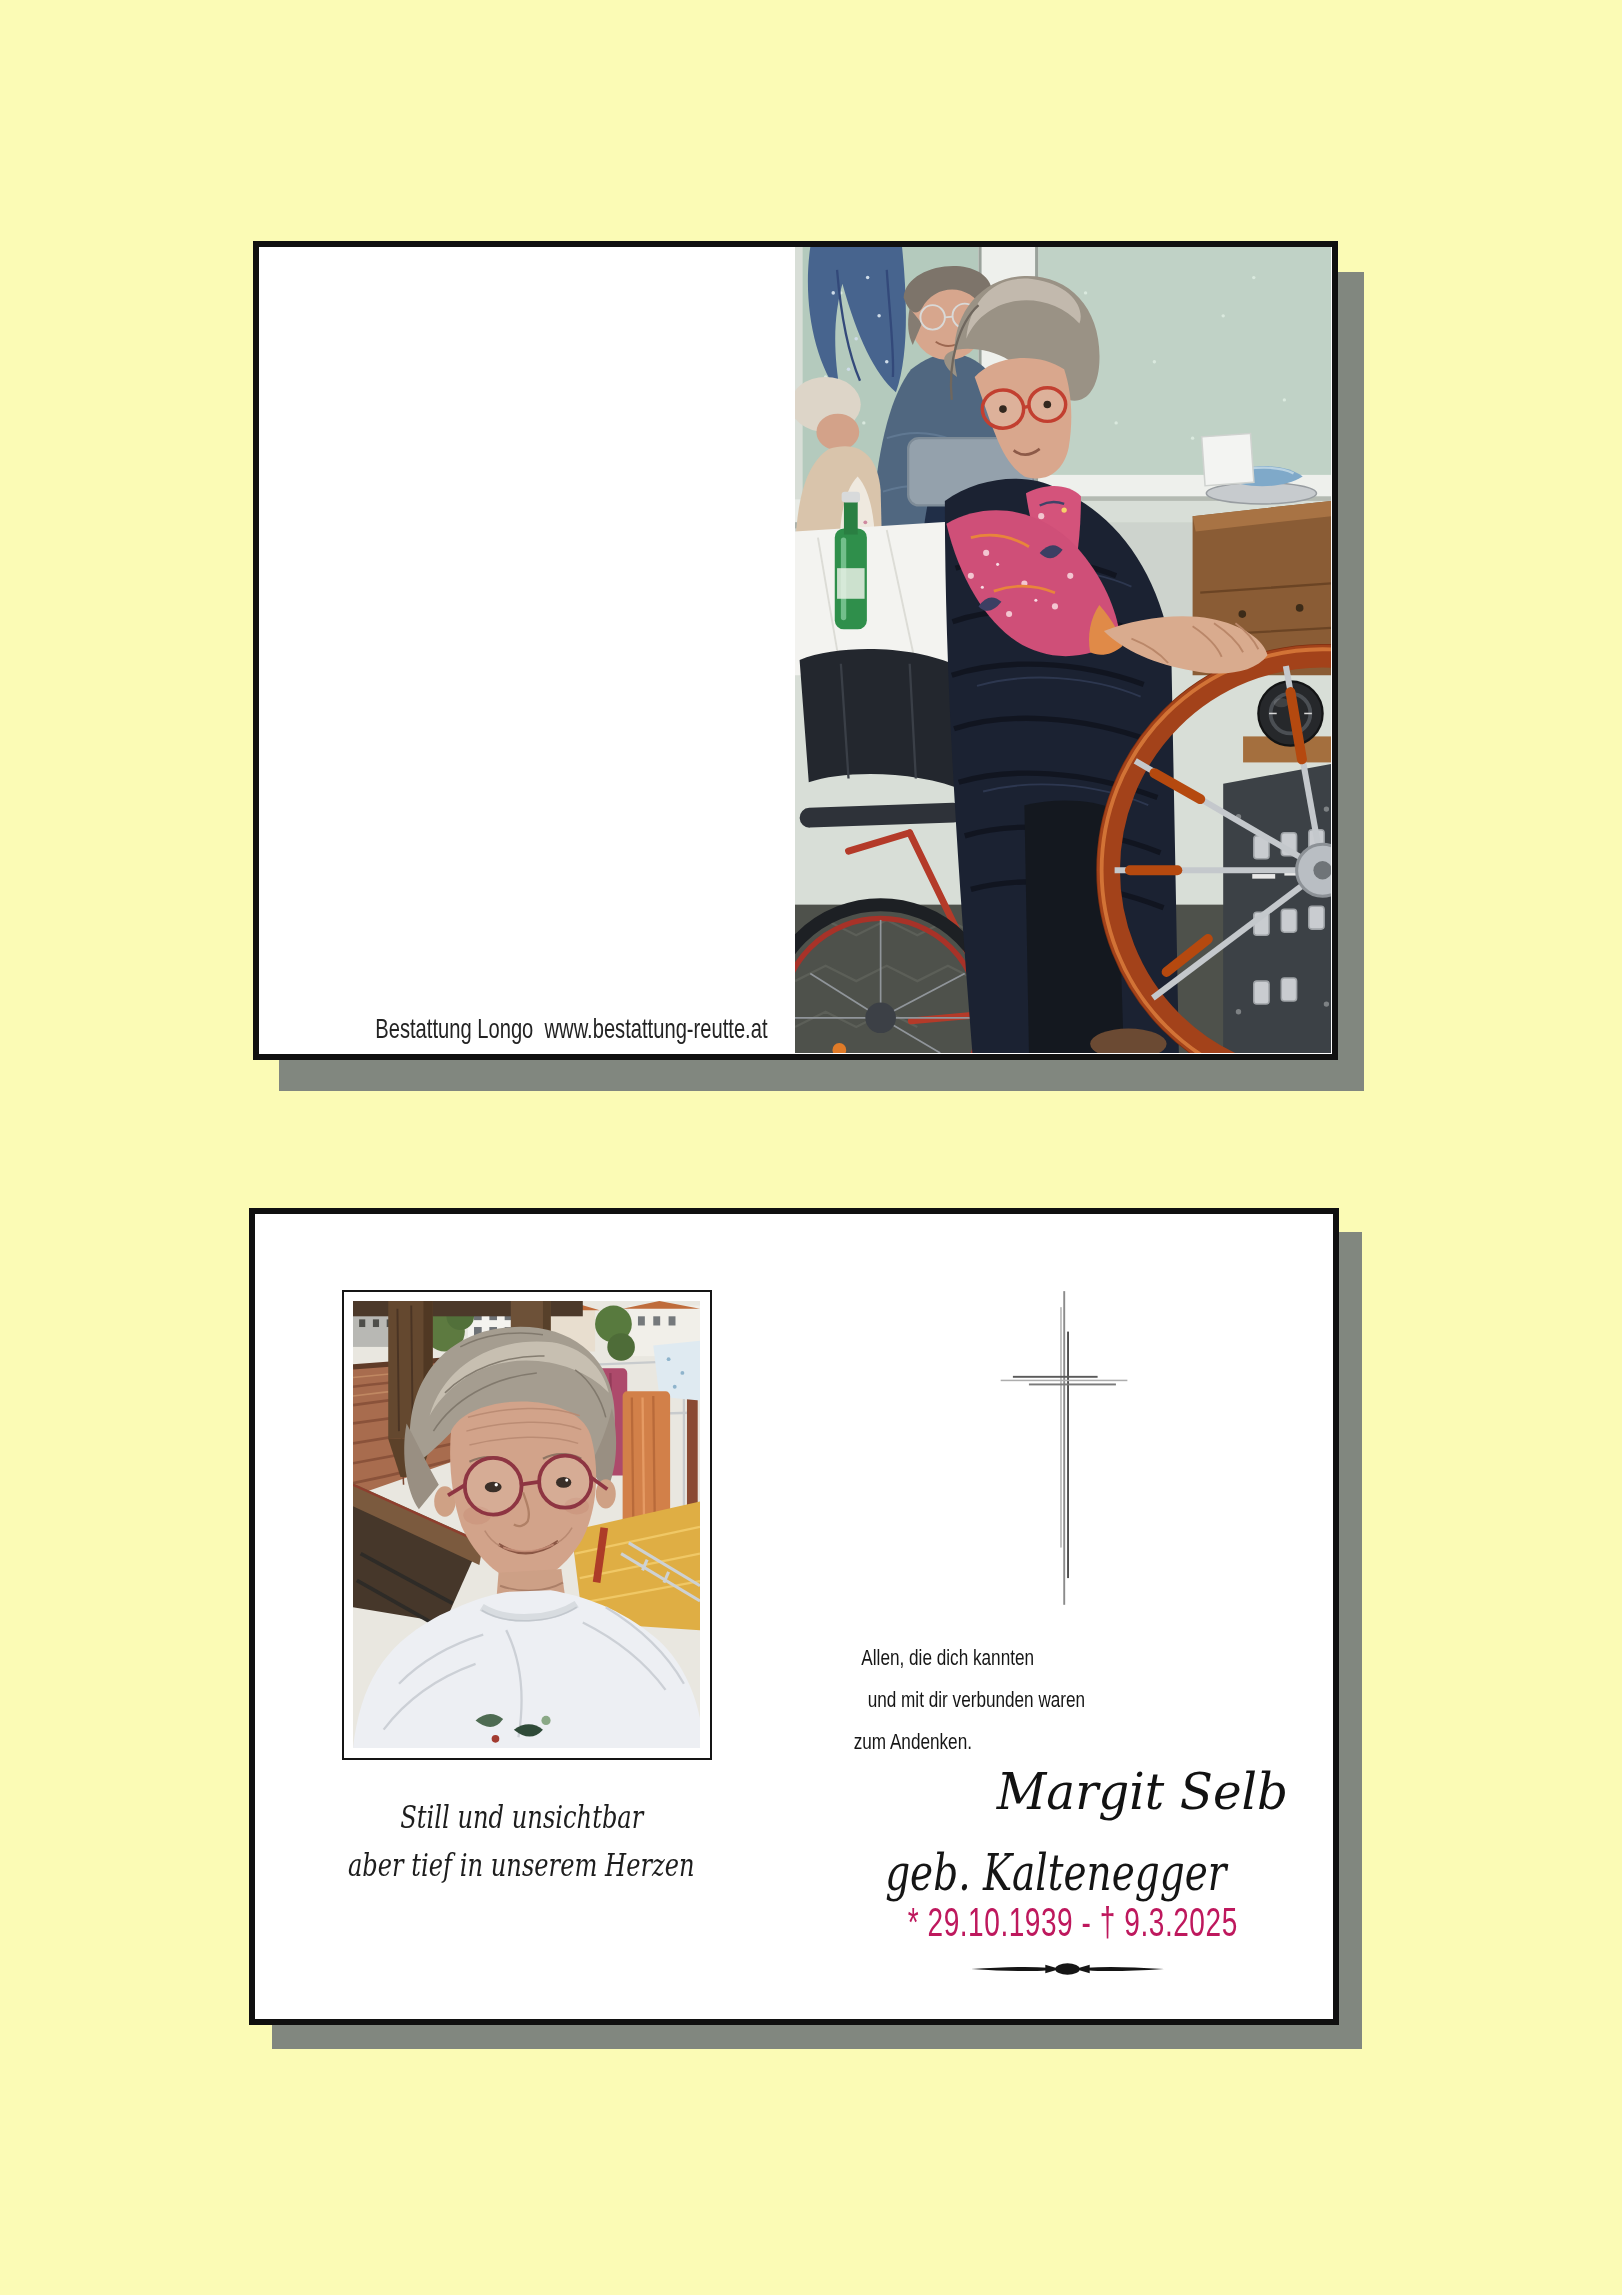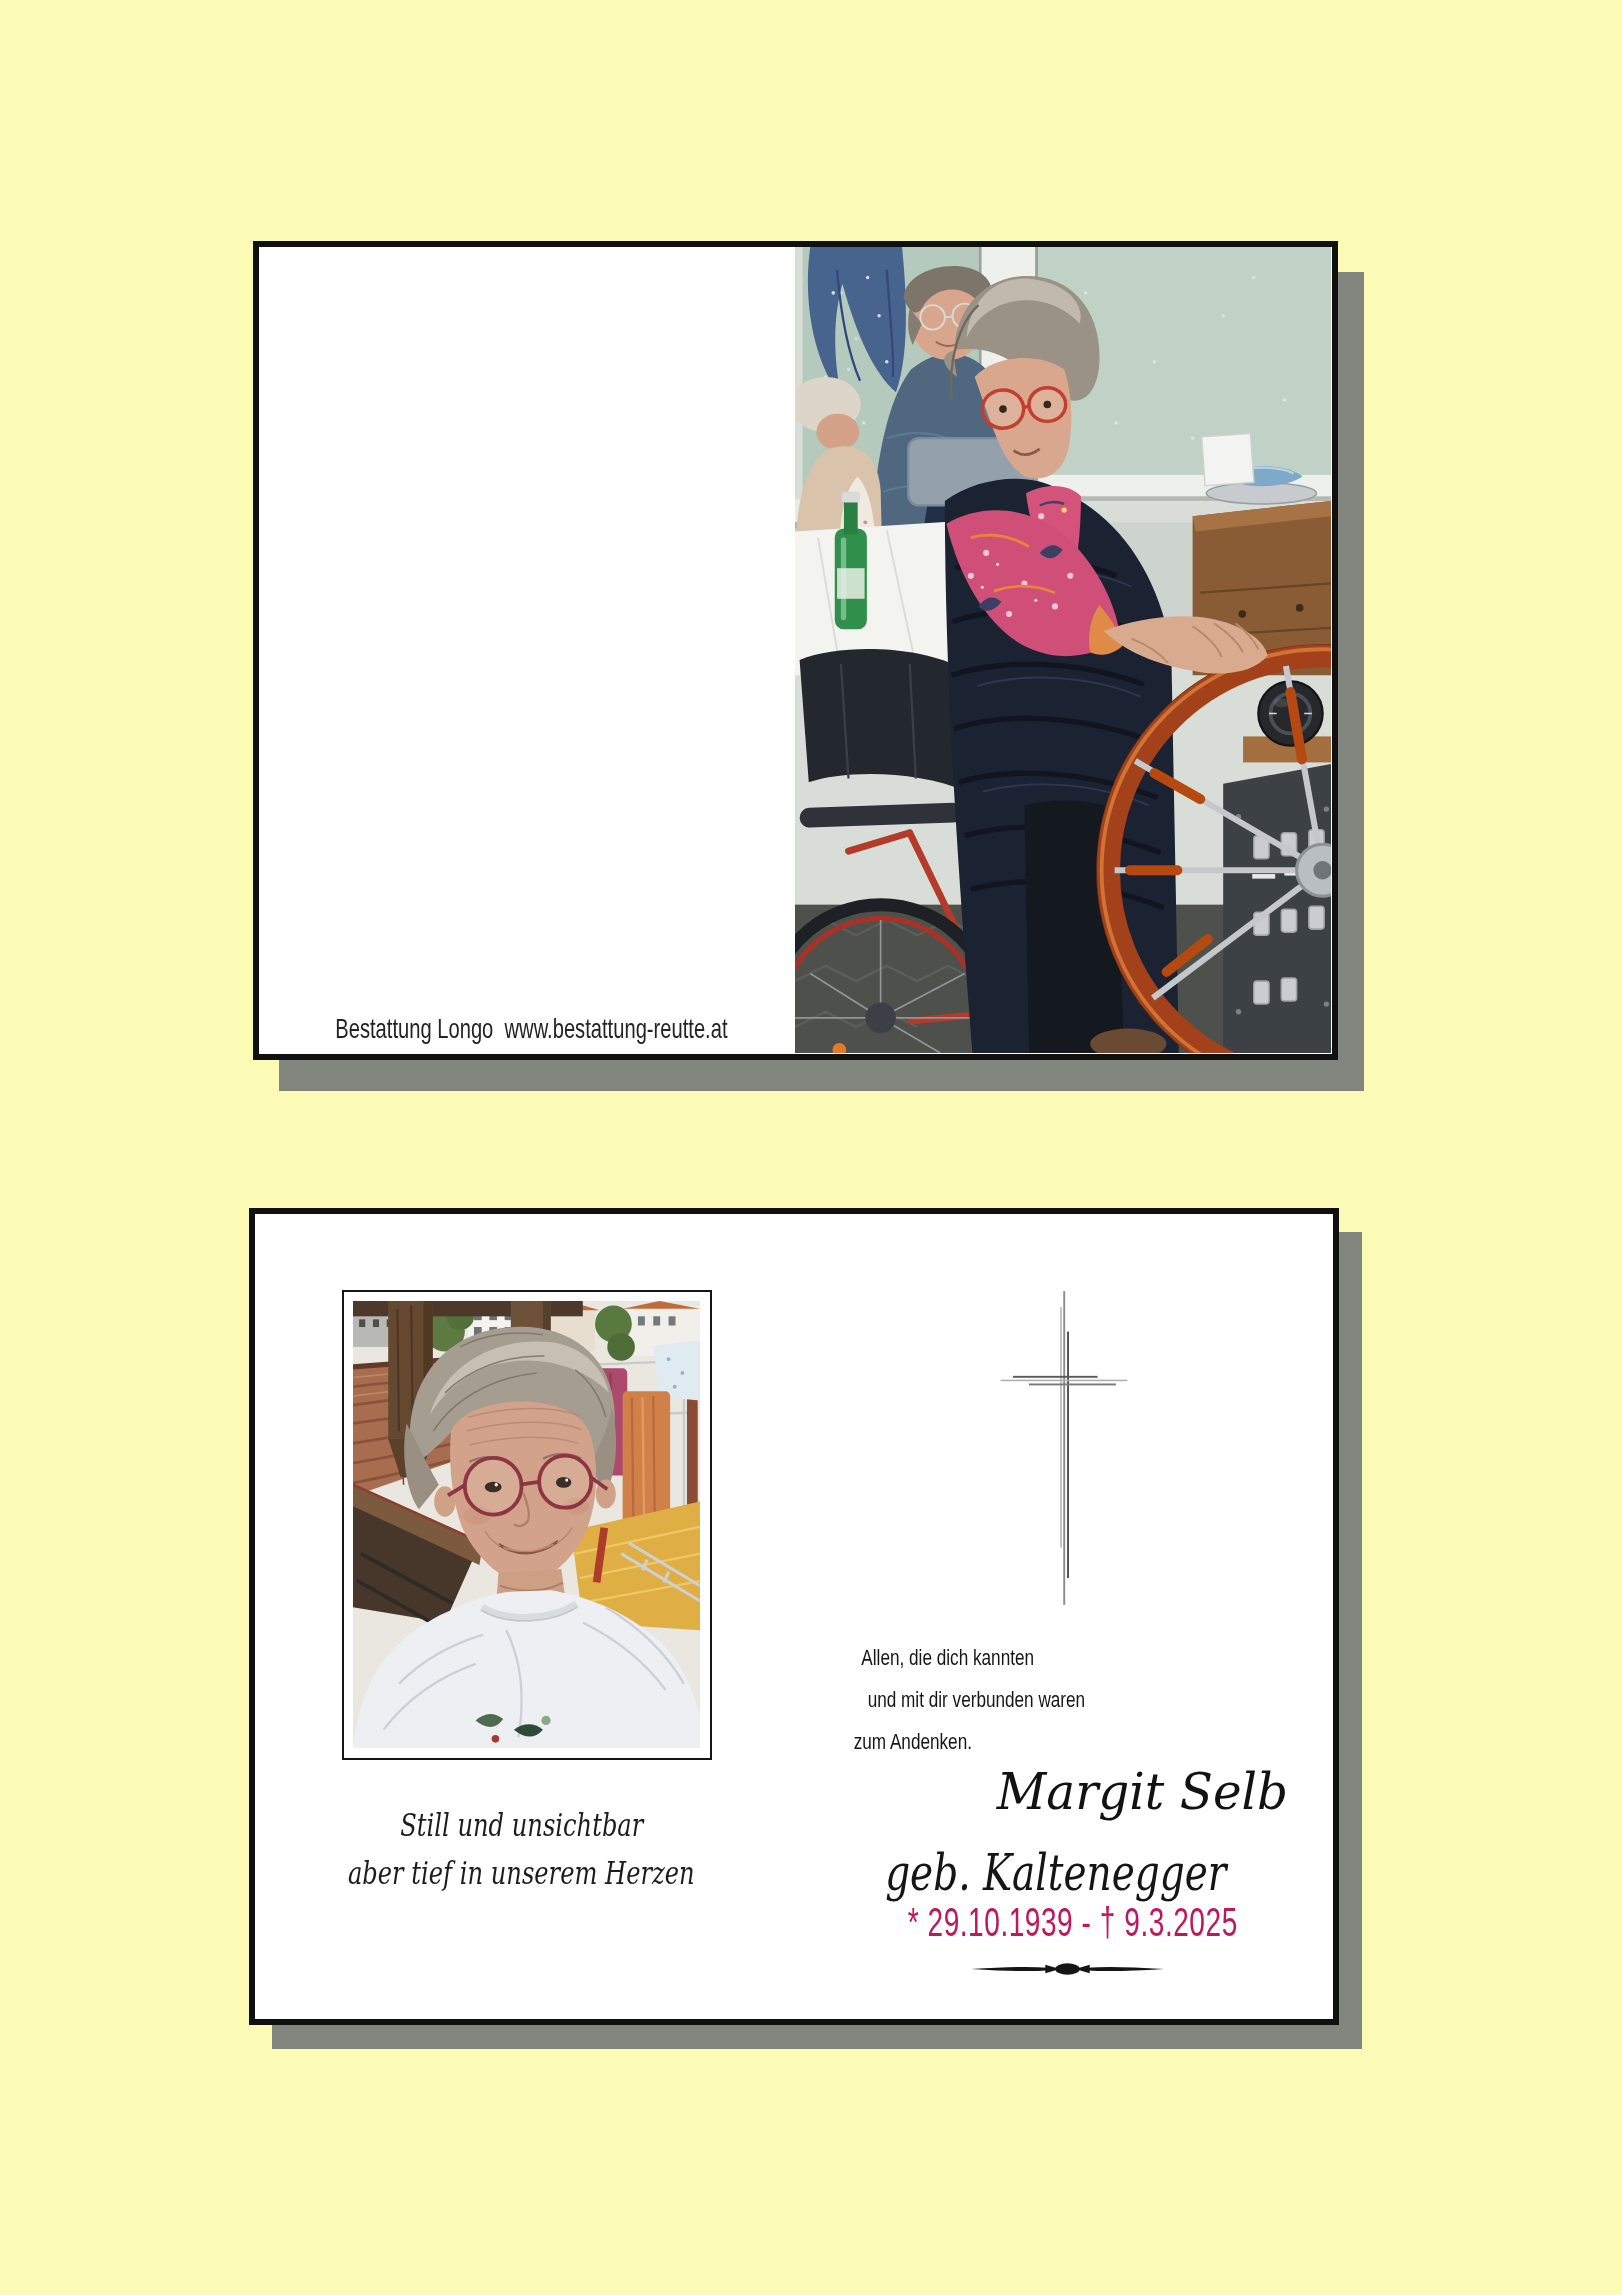--- a/index.html
+++ b/index.html
@@ -8,28 +8,28 @@
   .shadow{position:absolute;background:#81877f;}
   .shadow-top{left:279px;top:272px;width:1085px;height:819px;}
   .shadow-bottom{left:272px;top:1232px;width:1090px;height:817px;}
   .card{position:absolute;background:#ffffff;border:6.1px solid #101010;box-sizing:border-box;}
   .card-top{left:253px;top:241px;width:1085px;height:819px;}
   .card-bottom{left:249px;top:1208px;width:1090px;height:817px;}
   .half{position:absolute;top:0;height:806px;width:536px;}
   .half-left{left:0;}
   .half-right{left:536px;}
   .photo-svg{display:block;width:100%;height:100%;}
-  .footer{position:absolute;bottom:7.7px;left:0;width:100%;text-align:center;font-size:28px;color:#232323;}
+  .footer{position:absolute;bottom:7.7px;left:0;width:100%;text-align:center;font-size:28px;color:#232323;padding-left:40px;}
   .sx{display:inline-block;transform-origin:50% 50%;white-space:pre;}
   .sx-footer{transform:scaleX(0.72);}
   .script{font-family:"DejaVu Serif",serif;font-style:italic;}
   .sans{font-family:"Liberation Sans",sans-serif;}
   .portrait-frame{position:absolute;left:87px;top:76px;width:370px;height:470px;border:2.3px solid #151515;padding:9.2px;box-sizing:border-box;background:#fff;}
   .portrait-frame svg{display:block;width:347px;height:447px;}
-  .poem{position:absolute;left:37px;top:579px;width:459px;text-align:center;font-size:31px;line-height:48px;color:#1d1d1d;margin-top:8px;}
+  .poem{position:absolute;left:37px;top:579px;width:459px;text-align:center;font-size:31px;line-height:48px;color:#1d1d1d;}
   .sx-poem{transform:scaleX(0.78);}
   .cross{position:absolute;left:735px;top:73px;width:145px;height:325px;}
   .memorial{position:absolute;left:582px;top:423px;width:459px;text-align:left;font-size:22px;line-height:42px;color:#161616;}
   .sx-mem{transform:scaleX(0.78);}
   .name{position:absolute;left:582px;top:536px;width:459px;text-align:right;font-size:51px;line-height:84px;color:#121212;}
   .sx-name{transform:scaleX(0.95);}
   .geb{position:absolute;left:582px;top:632px;width:459px;text-align:left;font-size:50px;line-height:54px;color:#151515;}
   .sx-geb{transform:scaleX(0.78);}
   .dates{position:absolute;left:582px;top:685px;width:459px;text-align:center;font-size:40px;line-height:46px;color:#be185d;}
   .sx-dates{transform:scaleX(0.70);letter-spacing:0.8px;}

